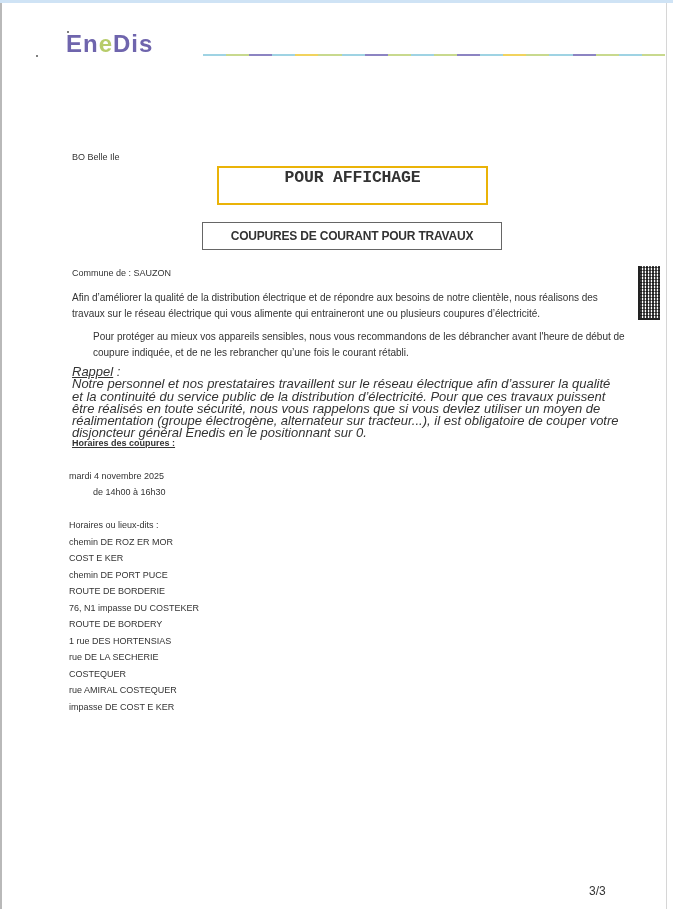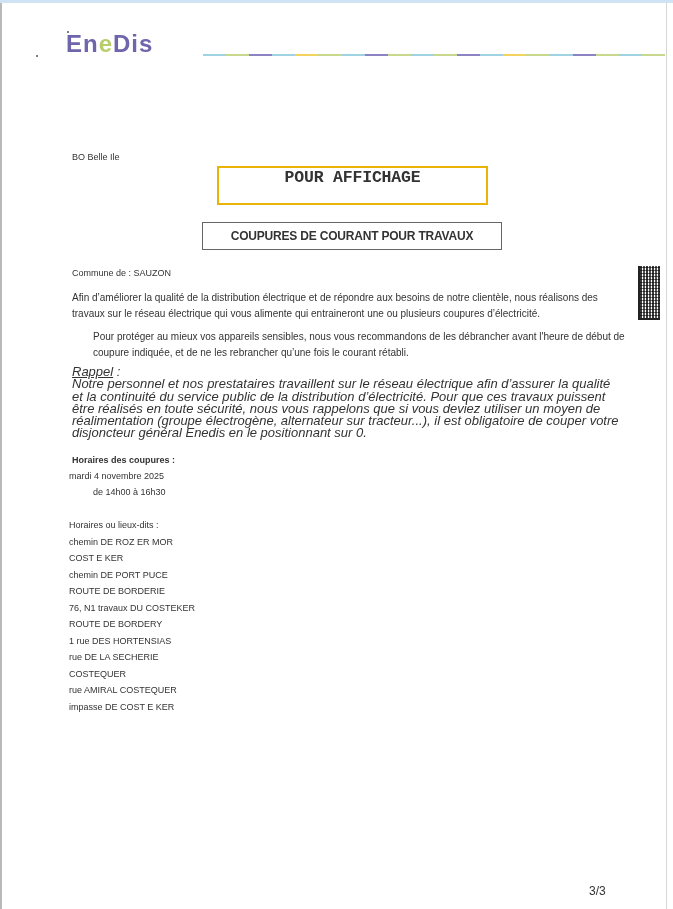--- a/index.html
+++ b/index.html
@@ -104,34 +104,34 @@
 <div class="text" style="left:72px; top:267px;">Commune de : SAUZON</div>
 
 <div class="para" style="top:290px;">Afin d’améliorer la qualité de la distribution électrique et de répondre aux besoins de notre clientèle, nous réalisons des travaux sur le réseau électrique qui vous alimente qui entraineront une ou plusieurs coupures d’électricité.</div>
 <div class="para" style="top:329px;margin-left:21px;">Pour protéger au mieux vos appareils sensibles, nous vous recommandons de les débrancher avant l'heure de début de coupure indiquée, et de ne les rebrancher qu’une fois le courant rétabli.</div>
 
 <div class="rappel">
   <span class="lbl">Rappel</span><span> :</span><br>
   <span>Notre personnel et nos prestataires travaillent sur le réseau électrique afin d’assurer la qualité et la continuité du service public de la distribution d’électricité. Pour que ces travaux puissent être réalisés en toute sécurité, nous vous rappelons que si vous deviez utiliser un moyen de réalimentation (groupe électrogène, alternateur sur tracteur...), il est obligatoire de couper votre disjoncteur général Enedis en le positionnant sur 0.</span>
 </div>
 
-<div class="text bold" style="left:72px; top:454px;">Horaires des coupures :</div>
+<div class="text bold" style="left:72px; top:437px;text-decoration:underline;">Horaires des coupures :</div>
 
 <div class="text" style="left:69px; top:470px;">mardi 4 novembre 2025</div>
 <div class="text" style="left:69px; top:486px;margin-left:24px;">de 14h00 à 16h30</div>
 
 <div class="datamatrix"></div>
 
 <div class="list">
   <div>Horaires ou lieux-dits :</div>
   <div>chemin DE ROZ ER MOR</div>
   <div>COST E KER</div>
   <div>chemin DE PORT PUCE</div>
   <div>ROUTE DE BORDERIE</div>
-  <div>76, N1 travaux DU COSTEKER</div>
+  <div>76, N1 impasse DU COSTEKER</div>
   <div>ROUTE DE BORDERY</div>
   <div>1 rue DES HORTENSIAS</div>
   <div>rue DE LA SECHERIE</div>
   <div>COSTEQUER</div>
   <div>rue AMIRAL COSTEQUER</div>
   <div>impasse DE COST E KER</div>
 </div>
 
 <div class="page-num">3/3</div>
 

